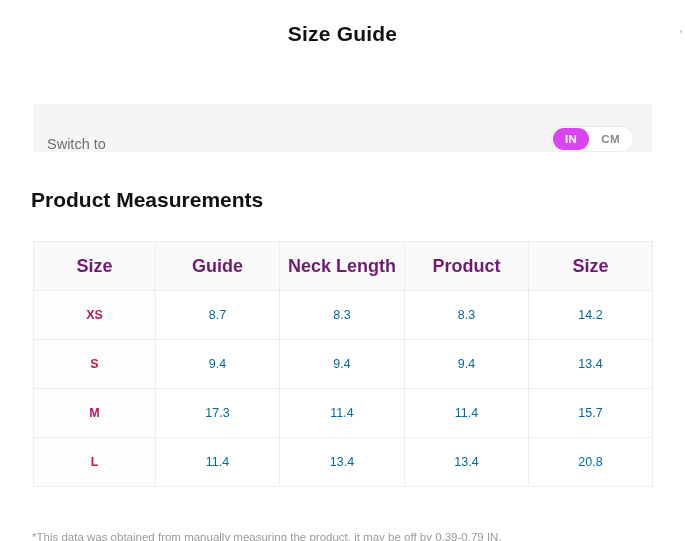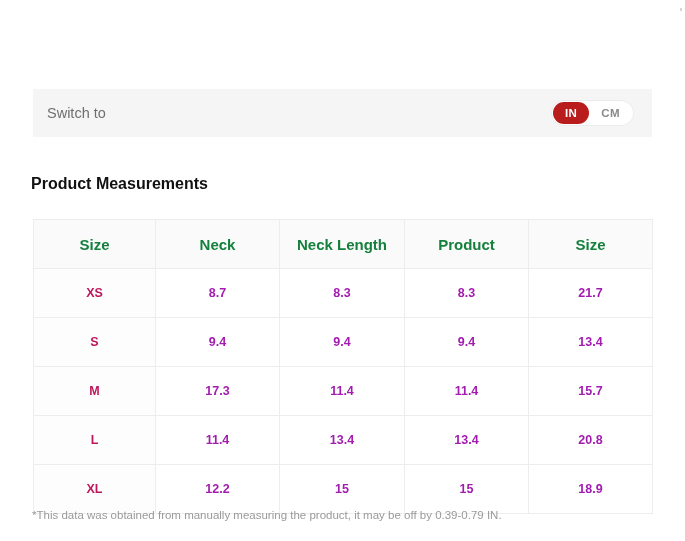--- a/index.html
+++ b/index.html
@@ -31,26 +31,26 @@
     color: #111111;
     letter-spacing: 0.2px;
     margin: 22px 0 0 0;
     padding: 0;
   }
 
   
   .switch-bar {
     position: absolute;
     left: 33px;
-    top: 89px;
+    top: 82px;
     width: 619px;
     height: 48px;
     background: #f5f5f5;
     display: flex;
-    align-items: center;
+    align-items: flex-end;
     justify-content: space-between;
     box-sizing: border-box;
     padding: 0 18px 0 14px;
   }
   .switch-label {
     font-size: 14.5px;
     color: #6f6f6f;
   }
   .toggle {
     display: flex;
@@ -68,30 +68,30 @@
     letter-spacing: 0.4px;
     line-height: 22px;
     height: 22px;
     padding: 0 12px;
     border-radius: 999px;
     color: #8a8a8a;
     cursor: pointer;
     user-select: none;
   }
   .toggle-opt.active {
-    background: #b91c1c;
+    background: #d946ef;
     color: #ffffff;
   }
 
   
   .section-heading {
     position: absolute;
     left: 31px;
-    top: 175px;
-    font-size: 16px;
+    top: 166px;
+    font-size: 21px;
     font-weight: bold;
     color: #111111;
   }
 
   
   .table-wrap {
     position: absolute;
     left: 33px;
     top: 219px;
     width: 619px;
@@ -101,28 +101,28 @@
     width: 619px;
     table-layout: fixed;
   }
   table.size-table th,
   table.size-table td {
     border: 1px solid #ededed;
     height: 46px;
     text-align: center;
     vertical-align: middle;
     font-size: 12.5px;
-    color: #a21caf;
-    font-weight: bold;
+    color: #0369a1;
+    font-weight: normal;
   }
   table.size-table thead th {
     background: #fafafa;
     font-weight: bold;
-    color: #15803d;
-    font-size: 15px;
+    color: #701a75;
+    font-size: 18px;
   }
   table.size-table tbody td.size-col {
     font-weight: bold;
     color: #be185d;
     background: #fdfdfd;
   }
   table.size-table col.c0 { width: 122px; }
   table.size-table col.c1 { width: 124px; }
   table.size-table col.c2 { width: 125px; }
   table.size-table col.c3 { width: 124px; }
@@ -147,20 +147,21 @@
     background: #d6d6d6;
   }
 </style>
 </head>
 <body>
 
 <div class="page">
 
   <div class="corner-mark"></div>
 
+  <h1 class="title">Size Guide</h1>
 
   <div class="switch-bar">
     <span class="switch-label">Switch to</span>
     <div class="toggle">
       <span class="toggle-opt active">IN</span>
       <span class="toggle-opt">CM</span>
     </div>
   </div>
 
   <div class="section-heading">Product Measurements</div>
@@ -170,33 +171,33 @@
       <colgroup>
         <col class="c0">
           <col class="c1">
           <col class="c2">
           <col class="c3">
           <col class="c4">
       </colgroup>
       <thead>
         <tr>
           <th>Size</th>
-          <th>Neck</th>
+          <th>Guide</th>
           <th>Neck Length</th>
           <th>Product</th>
           <th>Size</th>
         </tr>
       </thead>
       <tbody>
         <tr>
           <td class="size-col">XS</td>
           <td>8.7</td>
           <td>8.3</td>
           <td>8.3</td>
-          <td>21.7</td>
+          <td>14.2</td>
         </tr>
         <tr>
           <td class="size-col">S</td>
           <td>9.4</td>
           <td>9.4</td>
           <td>9.4</td>
           <td>13.4</td>
         </tr>
         <tr>
           <td class="size-col">M</td>
@@ -205,26 +206,19 @@
           <td>11.4</td>
           <td>15.7</td>
         </tr>
         <tr>
           <td class="size-col">L</td>
           <td>11.4</td>
           <td>13.4</td>
           <td>13.4</td>
           <td>20.8</td>
         </tr>
-        <tr>
-          <td class="size-col">XL</td>
-          <td>12.2</td>
-          <td>15</td>
-          <td>15</td>
-          <td>18.9</td>
-        </tr>
       </tbody>
     </table>
   </div>
 
   <div class="footnote">*This data was obtained from manually measuring the product, it may be off by 0.39-0.79 IN.</div>
 
 </div>
 
 </body></html>

